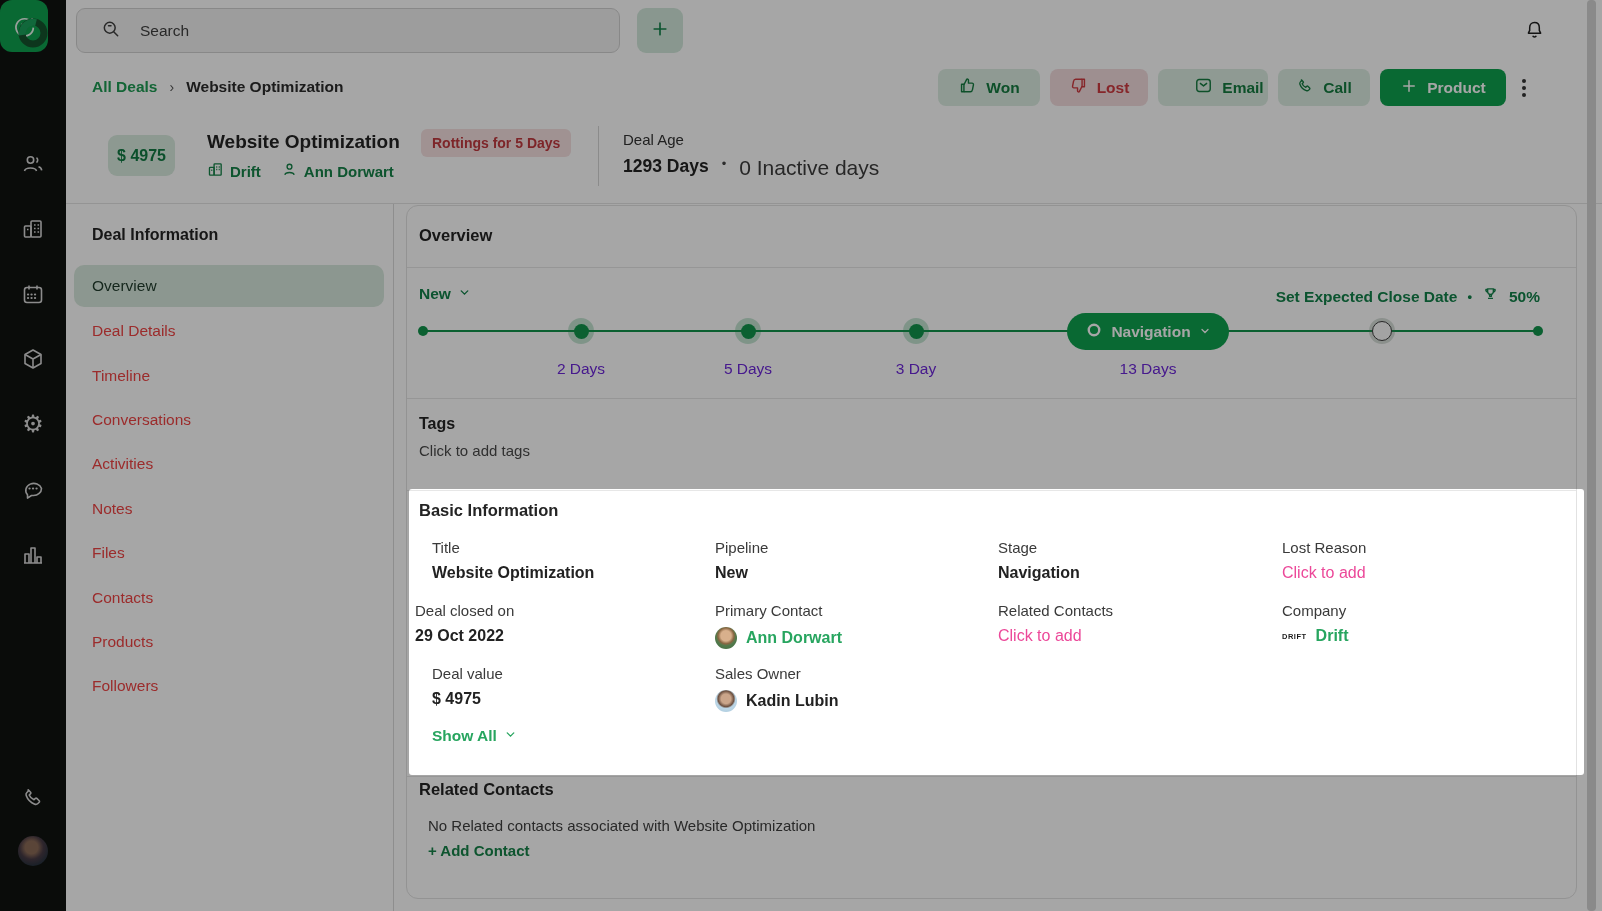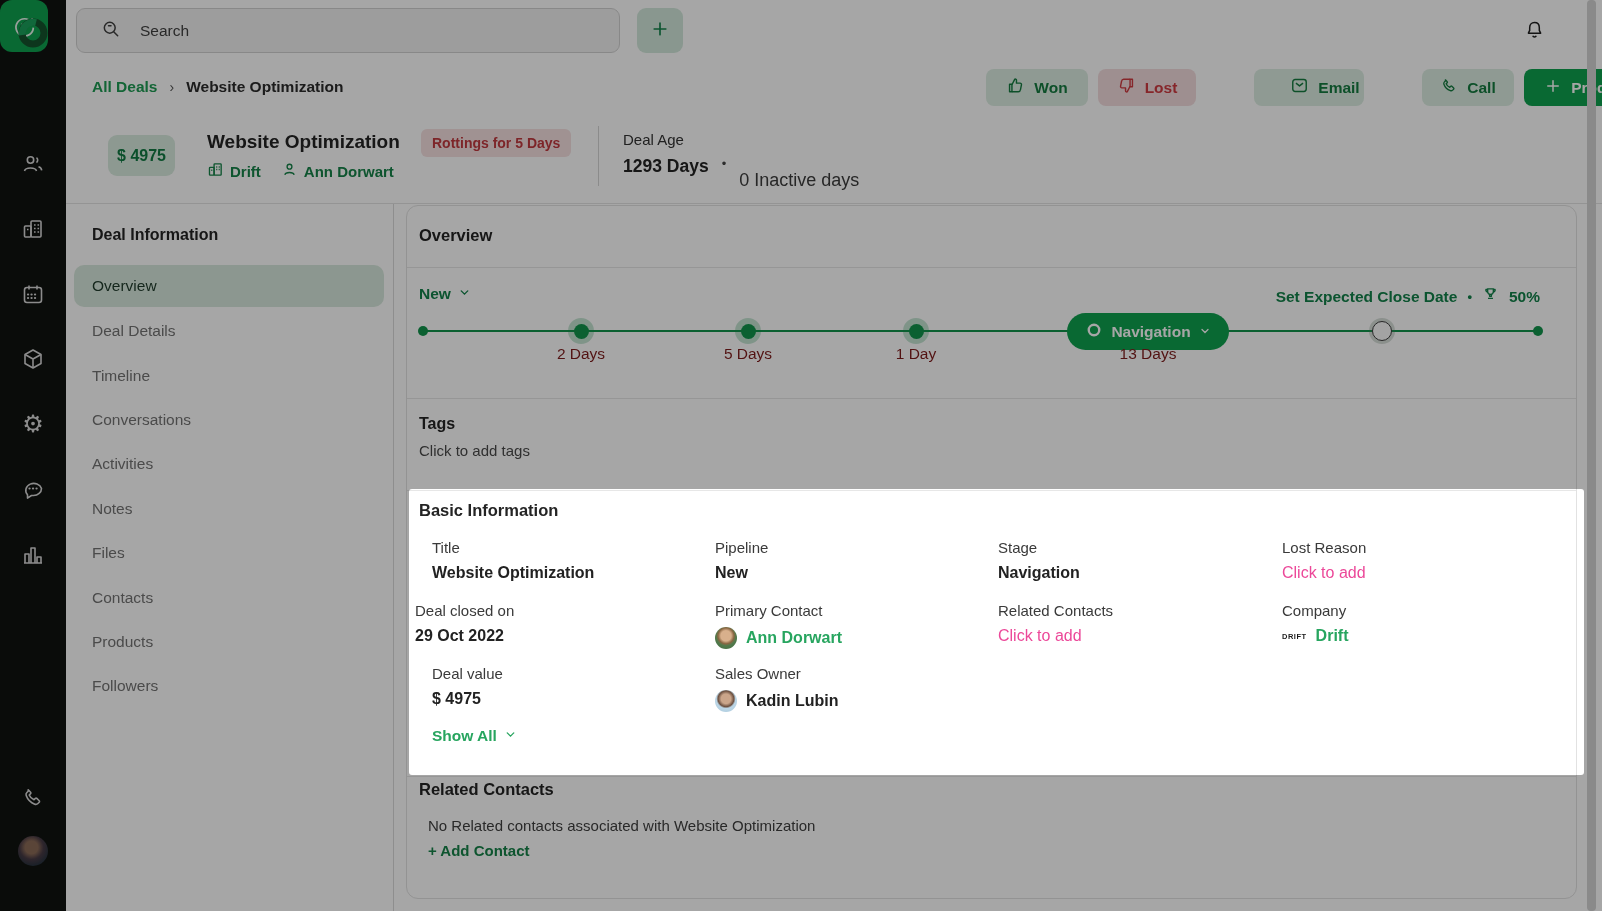--- a/index.html
+++ b/index.html
@@ -28,68 +28,68 @@
 
   
   .breadcrumb { position:absolute; left:92px; top:78px; display:flex; align-items:center; gap:12px; font-size:15.5px; }
   .crumb-link { color:#1E9B53; font-weight:700; }
   .crumb-sep { color:#555; font-size:14px; }
   .crumb-current { color:#2B2B2B; font-weight:700; }
 
   .actions { position:absolute; top:69px; left:938px; display:flex; gap:10px; align-items:center; }
   .btn { height:37px; border-radius:8px; display:flex; align-items:center; justify-content:center;
     gap:9px; font-size:15.5px; font-weight:700; }
-  .btn-soft-green { background:#DCEDE2; color:#157B40;margin-left:48px; }
+  .btn-soft-green { background:#DCEDE2; color:#157B40; }
   .btn-soft-red { background:#F3DCDE; color:#CE3B41; }
   .btn-solid { background:#0FA14F; color:#FFFFFF; }
   .kebab { display:flex; flex-direction:column; gap:3px; padding:4px 6px; }
   .kebab i { width:4px; height:4px; border-radius:50%; background:#333; }
 
   
   .value-badge { position:absolute; left:108px; top:135px; width:67px; height:41px; background:#D9EBDF;
     border-radius:9px; display:flex; align-items:center; justify-content:center;
     color:#117A43; font-weight:700; font-size:16px; }
   .deal-title { position:absolute; left:207px; top:131px; font-size:19px; font-weight:700; color:#242424; }
   .rot-badge { position:absolute; left:421px; top:129px; height:28px; background:#F6E0E1; border-radius:6px;
     display:flex; align-items:center; padding:0 11px; color:#C13A3F; font-weight:700; font-size:14px; }
   .hdr-links { position:absolute; left:207px; top:161px; display:flex; align-items:center; gap:20px; }
   .hdr-link { display:flex; align-items:center; gap:6px; color:#168349; font-weight:700; font-size:15px; }
   .hdr-vdiv { position:absolute; left:598px; top:126px; width:1px; height:60px; background:#D6D6D6; }
   .age-label { position:absolute; left:623px; top:131px; font-size:15px; color:#333; }
   .age-row { position:absolute; left:623px; top:156px; display:flex; align-items:flex-start; gap:13px; }
   .age-days { font-size:17.5px; font-weight:700; color:#242424; }
   .age-dot { color:#444; font-size:13px; }
-  .age-inactive { font-size:18px; color:#3C3C3C;margin-top:14px; }
+  .age-inactive { font-size:21px; color:#3C3C3C; }
   .hdr-divider { position:absolute; left:66px; top:203px; width:1536px; height:1px; background:#E3E3E3; }
 
   
   .nav-title { position:absolute; left:92px; top:226px; font-size:16px; font-weight:700; color:#242424; }
   .nav-list { position:absolute; left:74px; top:265px; width:310px; }
   .nav-item { height:44.4px; display:flex; align-items:center; padding-left:18px;
-    font-size:15.5px; color:#737373; border-radius:10px; }
+    font-size:15.5px; color:#ef4444; border-radius:10px; }
   .nav-item.active { background:#D8E9DD; height:42px; margin-bottom:2px; color:#1F3B2C; }
   .panel-vdiv { position:absolute; left:393px; top:204px; width:1px; height:707px; background:#DBDBDB; }
 
   
   .card { position:absolute; left:406px; top:205px; width:1171px; height:694px; background:#FFFFFF;
     border:1px solid #E2E2E2; border-radius:12px; }
   .card-divider { position:absolute; left:0; width:100%; height:1px; background:#E7E7E7; }
   .card-title { position:absolute; left:12px; top:20px; font-size:16.5px; font-weight:700; color:#242424; }
 
   .stage-dd { position:absolute; left:12px; top:79px; display:flex; align-items:center; gap:7px;
     color:#13824A; font-weight:700; font-size:15.5px; }
 
   .tl-line { position:absolute; left:16px; top:124px; width:1115px; height:2px; background:#12944C; }
   .tl-dot-sm { position:absolute; top:120px; width:10px; height:10px; border-radius:50%; background:#12944C; }
   .tl-dot { position:absolute; top:112px; width:26px; height:26px; border-radius:50%;
     background:rgba(18,148,76,.25); display:flex; align-items:center; justify-content:center; }
   .tl-dot i { width:15px; height:15px; border-radius:50%; background:#12944C; }
   .tl-dot.empty { background:rgba(90,120,100,.25); }
   .tl-dot.empty i { width:20px; height:20px; background:#FAFAFA; border:1.8px solid #3E3E3E; }
-  .tl-label { position:absolute; top:139px; width:80px; text-align:center; font-size:15.5px; color:#7f1d1d; }
+  .tl-label { position:absolute; top:154px; width:80px; text-align:center; font-size:15.5px; color:#6d28d9; }
   .stage-pill { position:absolute; left:660px; top:107px; width:162px; height:37px; background:#0FA14F;
     border-radius:19px; display:flex; align-items:center; justify-content:center; gap:8px;
     color:#fff; font-size:15.5px; font-weight:600; }
   .close-row { position:absolute; top:80px; right:36px; display:flex; align-items:center; gap:10px;
     color:#13824A; font-weight:700; font-size:15.5px; }
   .close-sep { font-size:13px; }
 
   .tags-title { position:absolute; left:12px; top:209px; font-size:16px; font-weight:700; color:#242424; }
   .tags-hint { position:absolute; left:12px; top:236px; font-size:15px; color:#4A4A4A; }
 
@@ -357,21 +357,21 @@
       </div>
     <div class="tl-dot" style="left:496px;">
         <i></i>
       </div>
     <div class="tl-dot empty" style="left:962px;">
         <i></i>
       </div>
     <div class="tl-dot-sm" style="left:1126px;"></div>
     <div class="tl-label" style="left:134px;">2 Days</div>
     <div class="tl-label" style="left:301px;">5 Days</div>
-    <div class="tl-label" style="left:469px;">1 Day</div>
+    <div class="tl-label" style="left:469px;">3 Day</div>
     <div class="stage-pill">
       <span>
         <svg width="18" height="18" viewBox="0 0 24 24" fill="none" stroke="#fff" stroke-width="3.2">
             <circle cx="12" cy="12" r="7"></circle>
           </svg>
       </span>
       <span>Navigation</span>
       <span>
         <svg width="12" height="12" viewBox="0 0 24 24" fill="none" stroke="#fff" stroke-width="2.6" stroke-linecap="round">
             <path d="M6 9l6 6 6-6"></path>

